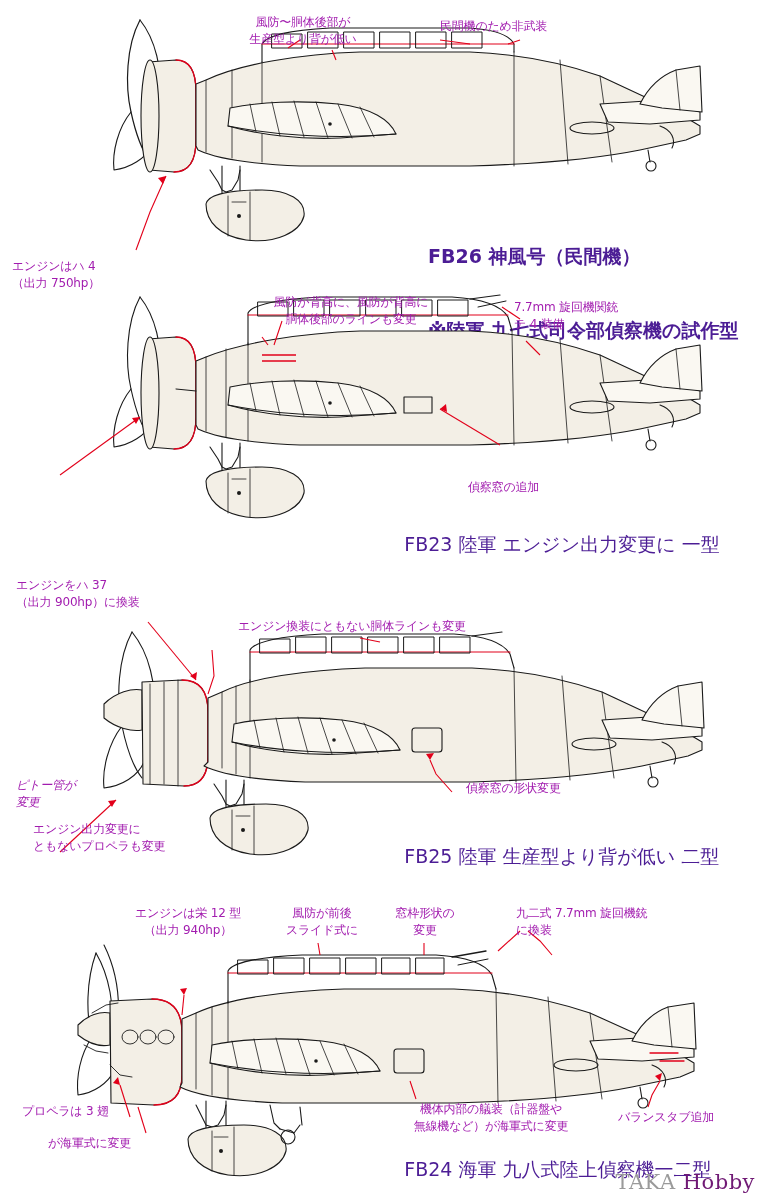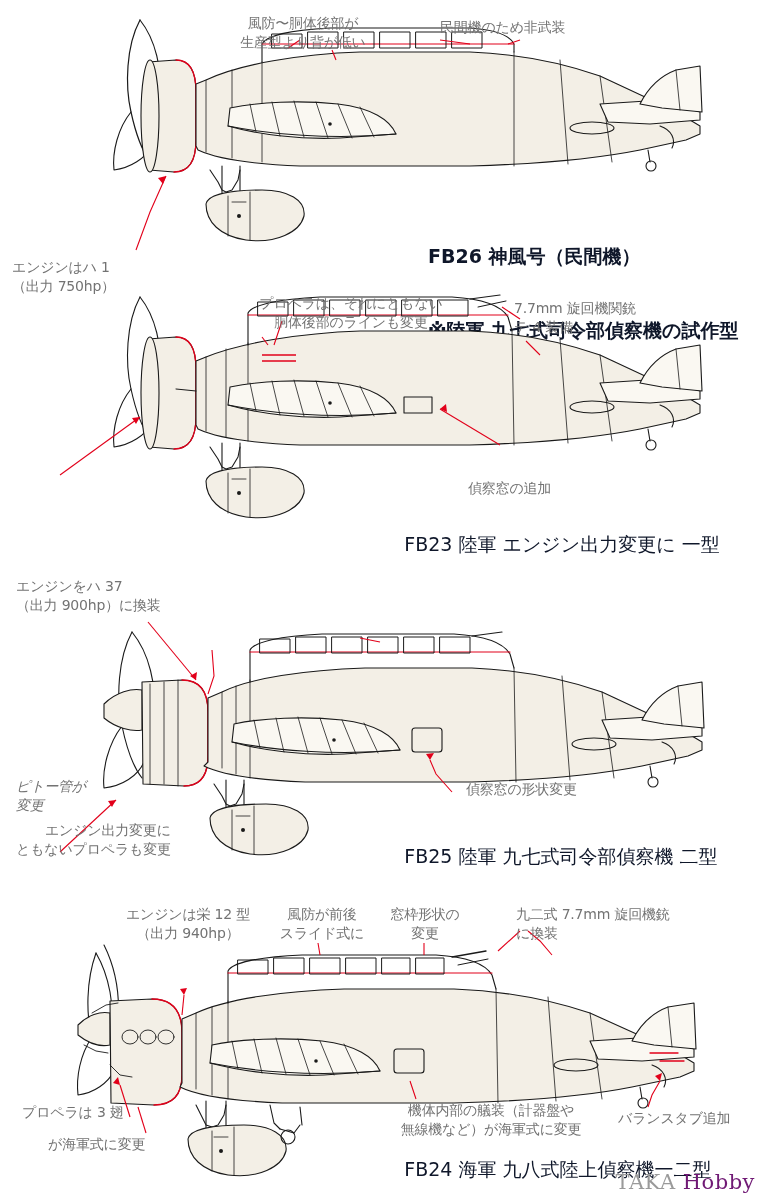--- a/index.html
+++ b/index.html
@@ -24,30 +24,30 @@
     left: 0;
     width: 765px;
   }
   .plane-svg {
     position: absolute;
     left: 0;
     top: 0;
   }
   .ann {
     position: absolute;
-    color: #737373;
-    font-size: 14px;
+    color: #a21caf;
+    font-size: 12px;
     line-height: 1.38;
     white-space: pre;
     letter-spacing: -0.2px;
   }
   .ann.ctr { text-align: center; }
   .caption {
     position: absolute;
-    color: #0f172a;
+    color: #4c1d95;
     white-space: pre;
     font-size: 19px;
     letter-spacing: 0px;
   }
   .caption .bold {
     font-weight: bold;
   }
   .caption .sub {
     font-size: 19px;
   }
@@ -151,21 +151,21 @@
     <div class="ann ctr" style="left:208px; top:14px; width:190px;">風防〜胴体後部が
 生産型より背が低い</div>
     <div class="ann" style="left:440px; top:18px;">民間機のため非武装</div>
 
     <div class="caption" style="left:428px; top:200px;">
       <div class="bold">FB26 神風号（民間機）</div>
       <div class="sub bold" style="margin-top:4px;">※陸軍 九七式司令部偵察機の試作型</div>
     </div>
   </div>
 
-  <div class="ann" style="left:12px; top:258px;">エンジンはハ 1
+  <div class="ann" style="left:12px; top:258px;">エンジンはハ 4
 （出力 750hp）</div>
 
   <div class="panel" style="top:285px;height:280px;">
 
     <svg class="plane-svg" width="765" height="280" viewBox="0 0 765 280">
       <g fill="none" stroke="#1a1a1a" stroke-width="1.1" stroke-linejoin="round" stroke-linecap="round">
 
         <path d="M140 12 C126 38 125 78 131 104 C136 127 143 144 150 154"></path>
         <path d="M140 12 C156 32 162 62 160 88"></path>
         <path d="M131 104 C118 120 112 144 114 162 C130 160 146 150 152 138"></path>
@@ -239,21 +239,21 @@
         <path d="M540 70 L526 56"></path>
         <path d="M500 160 L440 124"></path>
         <path d="M60 190 L140 132"></path>
       </g>
       <g fill="#e2001a" stroke="none">
         <path d="M140 132 l-8 1 l4 6 z"></path>
         <path d="M440 124 l7 3 l-1 -8 z"></path>
       </g>
     </svg>
 
-    <div class="ann ctr" style="left:236px; top:9px; width:230px;">プロペラは、それにともない
+    <div class="ann ctr" style="left:236px; top:9px; width:230px;">風防が背高に、風防が背高に
 胴体後部のラインも変更</div>
     <div class="ann" style="left:514px; top:14px;">7.7mm 旋回機関銃
 テ 4 装備</div>
     <div class="ann" style="left:468px; top:194px;">偵察窓の追加</div>
 
     <div class="caption" style="left:368px; top:225px;">
       <span>FB23 陸軍 エンジン出力変更に 一型</span>
     </div>
   </div>
 
@@ -340,28 +340,29 @@
       </g>
       <g fill="#e2001a" stroke="none">
         <path d="M196 100 l1 -8 l-7 4 z"></path>
         <path d="M116 220 l-8 1 l4 6 z"></path>
         <path d="M430 180 l4 -7 l-8 1 z"></path>
       </g>
     </svg>
 
     <div class="ann" style="left:16px; top:-3px;">エンジンをハ 37
 （出力 900hp）に換装</div>
+    <div class="ann" style="left:238px; top:38px;">エンジン換装にともない胴体ラインも変更</div>
     <div class="ann" style="left:466px; top:200px;">偵察窓の形状変更</div>
 
     <div class="caption" style="left:368px; top:242px;">
-      <span>FB25 陸軍 九七式司令部偵察機 二型</span>
+      <span>FB25 陸軍 生産型より背が低い 二型</span>
     </div>
   </div>
 
-  <div class="ann" style="left:16px; top:821px;text-align:right;">エンジン出力変更に
+  <div class="ann" style="left:33px; top:821px;">エンジン出力変更に
 ともないプロペラも変更</div>
 
   <div class="panel" style="top:885px;height:315px;">
 
     <svg class="plane-svg" width="765" height="315" viewBox="0 0 765 315">
       <g fill="none" stroke="#1a1a1a" stroke-width="1.1" stroke-linejoin="round" stroke-linecap="round">
 
         <path d="M96 68 C86 96 86 130 92 152"></path>
         <path d="M96 68 C110 92 114 122 112 146"></path>
         <path d="M92 152 C80 170 76 192 78 210 C94 208 108 198 114 186"></path>

